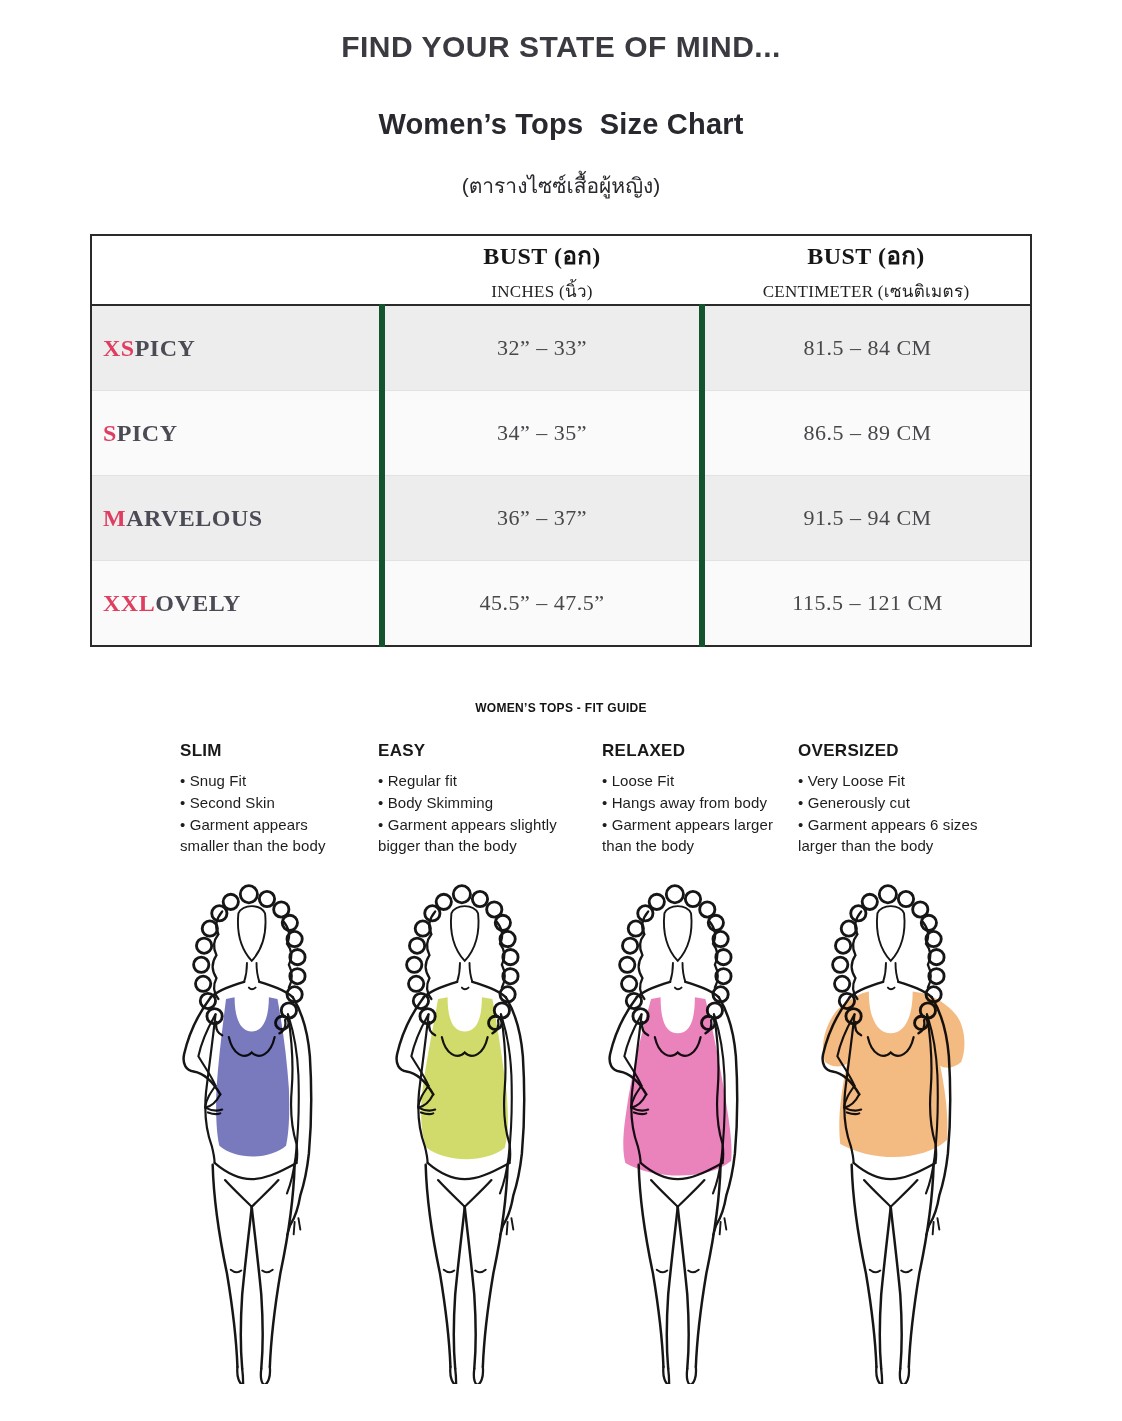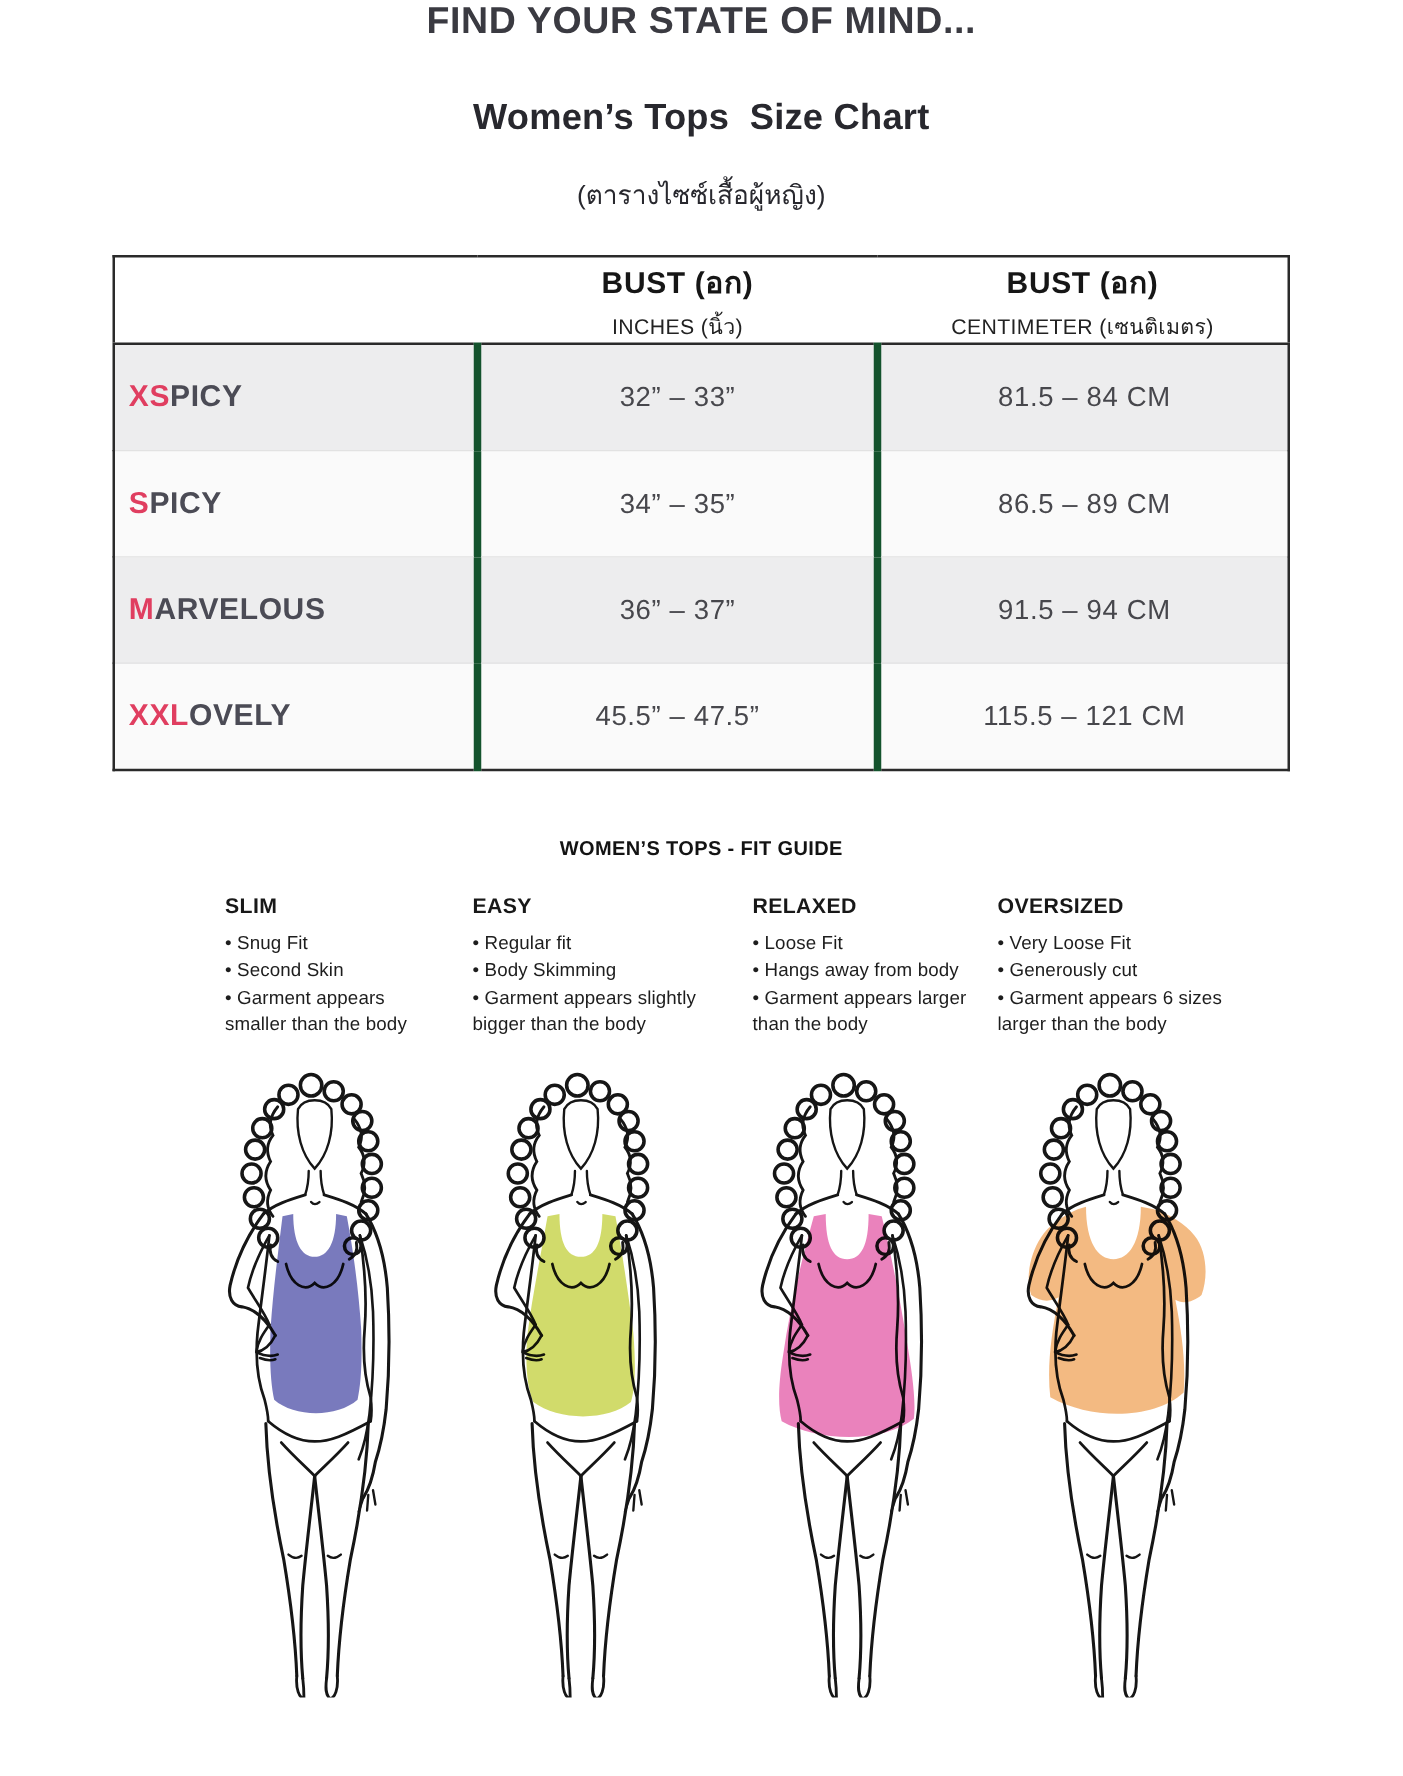--- a/index.html
+++ b/index.html
@@ -1,58 +1,58 @@
 <!DOCTYPE html>
 <html style="--accent: #e03e60;"><head>
 <meta charset="utf-8">
 <style>
   html,body{margin:0;padding:0;}
   body{
     width:1122px;height:1421px;background:#ffffff;
     font-family:"Liberation Sans","DejaVu Sans",sans-serif;
     color:#2c2c32;overflow:hidden;position:relative;
   }
-  .page-header{text-align:center;}
+  .page-header{text-align:center;padding-top:30px;}
   .page-title{
     margin:0;font-size:30px;font-weight:700;letter-spacing:.5px;
     color:#3a3a41;
   }
   .page-subtitle{
     margin:44px 0 0;font-size:29px;font-weight:700;letter-spacing:.2px;
     color:#28282e;white-space:pre-wrap;
   }
   .page-subtitle-thai{
     margin:28px 0 0;font-size:21px;font-weight:400;color:#28282e;
   }
 
   
   table.size-table{
     width:940px;margin:32px auto 0;border-collapse:collapse;
-    border:2px solid #2a2a2a;table-layout:fixed;
+    border:2px solid #2a2a2a;table-layout:fixed;font-family:Liberation Serif, serif;
   }
   .size-table thead th{
     background:#ffffff;height:56px;border-bottom:2px solid #2a2a2a;
     text-align:center;vertical-align:middle;padding:0;
   }
   .th-big{font-size:24px;font-weight:600;color:#161616;letter-spacing:.5px;}
   .th-sub{font-size:17px;font-weight:400;color:#222;margin-top:2px;letter-spacing:.3px;}
   .size-table tbody td{height:62px;padding:11px;vertical-align:middle;}
   .size-table tbody td + td{border-left:6px solid #14532d;}
   .size-table tbody tr:nth-child(odd) td{background:#ededee;}
   .size-table tbody tr:nth-child(even) td{background:#fafafa;}
   .size-table tbody tr + tr td{border-top:1px solid #e2e2e2;}
   td.size-cell{padding-left:42px;font-size:24px;font-weight:700;letter-spacing:.5px;}
   .size-prefix{color:var(--accent,#e03e60);}
   .size-rest{color:#4b4b55;}
   td.val{text-align:center;font-size:22px;color:#47474c;letter-spacing:.5px;}
 
   
   .fit-guide{margin-top:54px;}
   .fit-title{
-    margin:0;text-align:center;font-size:16px;font-weight:700;
+    margin:0;text-align:center;font-size:12px;font-weight:700;
     color:#131313;letter-spacing:.3px;
   }
   .fit-columns{
     display:grid;grid-template-columns:188px 214px 186px 212px;
     margin:26px 0 0 180px;
     gap:10px;
   }
   .fit-name{font-size:17px;font-weight:700;color:#181818;letter-spacing:.3px;}
   ul.fit-bullets{list-style:none;margin:9px 0 0;padding:0 14px 0 0;}
   ul.fit-bullets li{

